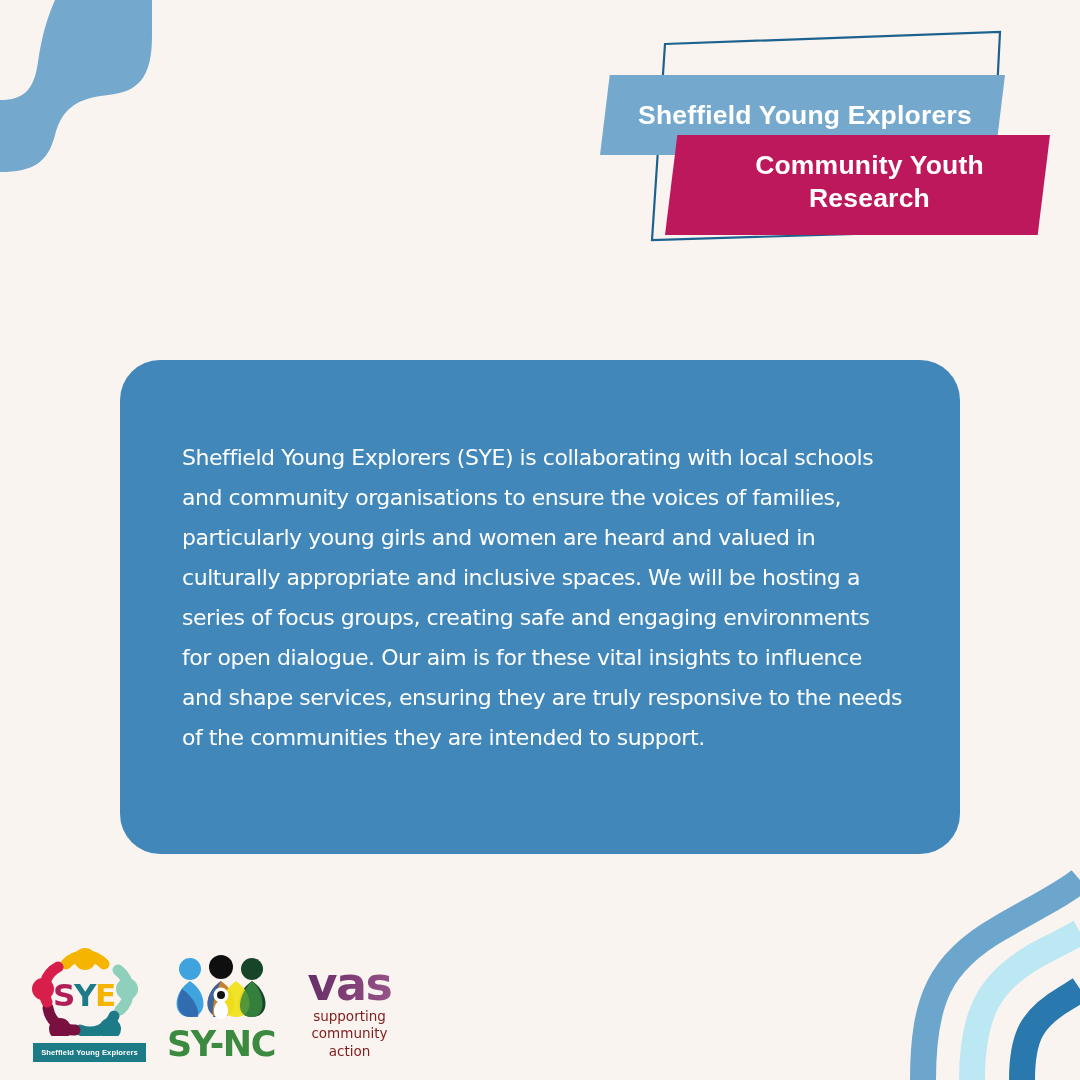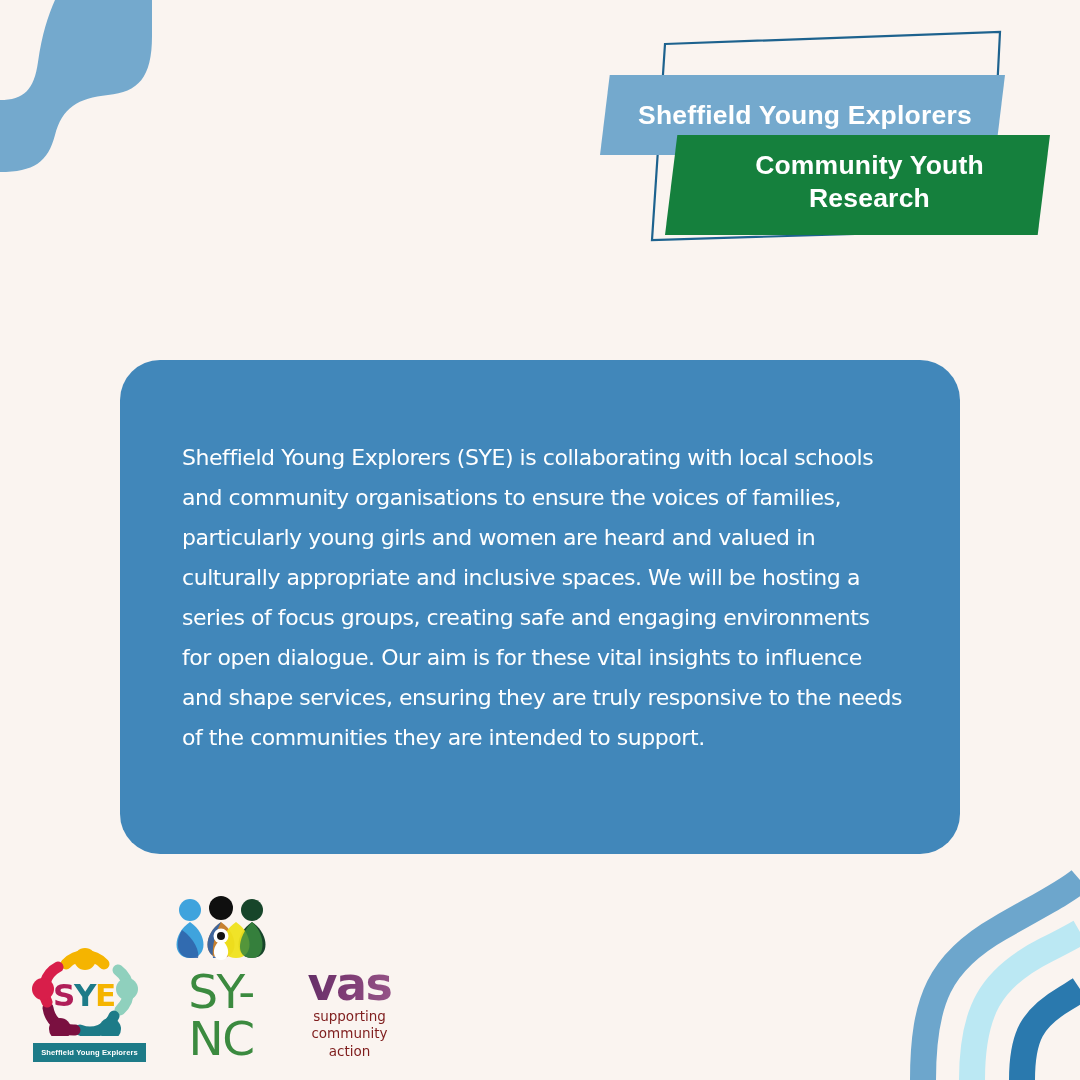--- a/index.html
+++ b/index.html
@@ -59,21 +59,21 @@
     clip-path: polygon(2.4% 0%, 100% 0%, 97.6% 100%, 0% 100%);
     padding-left: 38px;
     font-size: 26.5px;
     justify-content: flex-start;
   }
   #banner-secondary {
     left: 75px;
     top: 117px;
     width: 385px;
     height: 100px;
-    background: #15803d;
+    background: #be185d;
     clip-path: polygon(3.2% 0%, 100% 0%, 96.8% 100%, 0% 100%);
     font-size: 26.5px;
     line-height: 1.25;
     justify-content: center;
     text-align: center;
     padding-left: 42px;
     padding-right: 18px;
     padding-bottom: 6px;
   }
 
@@ -139,22 +139,22 @@
     font-weight: bold;
     text-align: center;
     padding: 5px 4px 5px 4px;
     letter-spacing: .1px;
     width: 105px;
     margin-left: 3px;
   }
 
   #logo-sync { width: 108px; text-align: center; }
   #sync-wordmark {
-    font-size: 47px;
-    font-weight: normal;
+    font-size: 35px;
+    font-weight: bold;
     color: #3b8a3f;
     letter-spacing: -1.4px;
     line-height: 1;
     margin-top: 2px;
     font-family: "DejaVu Sans", sans-serif;
   }
 
   #logo-vas { width: 105px; text-align: center; padding-bottom: 2px;}
   #vas-wordmark {
     font-size: 46px;

